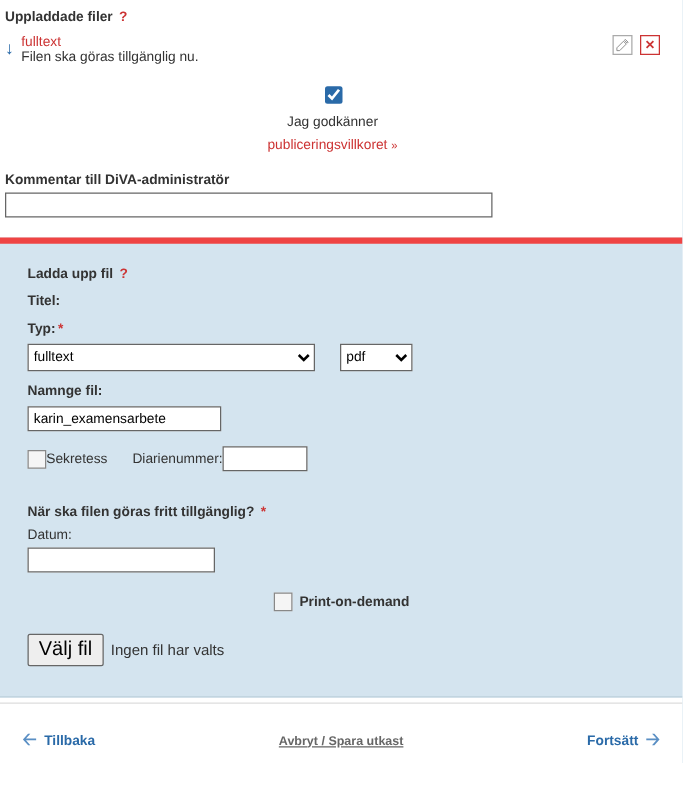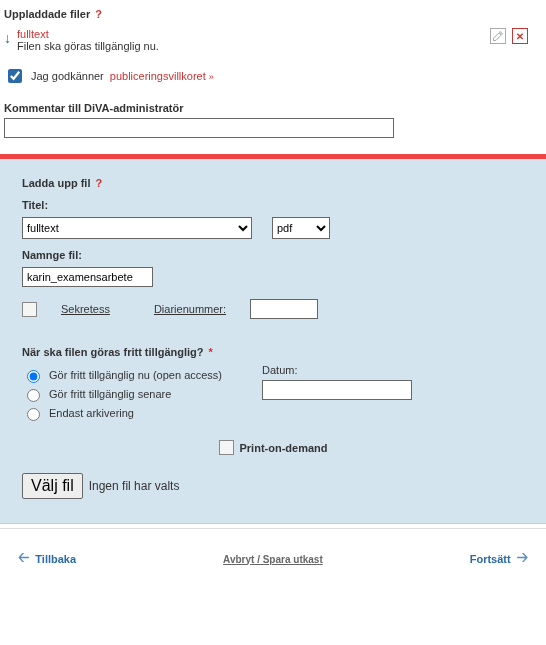--- a/index.html
+++ b/index.html
@@ -64,20 +64,21 @@
     border-color: #c33;
     color: #c33;
     font-weight: bold;
   }
   .icon-btn.edit svg { width: 12px; height: 12px; }
   .accept-row {
     display: flex;
     align-items: center;
     gap: 6px;
     margin-bottom: 16px;
+    flex-direction: column;
   }
   .accept-row input[type=checkbox] {
     width: 14px;
     height: 14px;
     accent-color: #2a6aa8;
   }
   .accept-row .link {
     color: #c33;
     text-decoration: none;
   }
@@ -119,27 +120,26 @@
   .sel-type { width: 230px; }
   .sel-fmt { width: 58px; }
   input[type=text] {
     font-family: inherit;
     font-size: 11px;
     border: 1px solid #666;
     height: 20px;
     padding: 1px 4px;
     background: #fff;
   }
-  .name-input { width: 131px; }
+  .name-input { width: 155px; }
   .sekretess-row {
     display: flex;
     align-items: center;
-    gap: 24px;
+    gap: 0;
     margin-top: 12px;
-    text-decoration: underline;
   }
   .chk {
     width: 15px;
     height: 15px;
     border: 1px solid #888;
     background: #f5f5f5;
     display: inline-block;
   }
   .diary-input {
     width: 68px;
@@ -256,20 +256,23 @@
 </div>
 
 <div class="upload-panel">
   <div class="section-heading">
     <span>Ladda upp fil</span>
     <span class="help-q">?</span>
   </div>
 
   <div class="field-label">Titel:</div>
 
+  <div class="field-label">
+    <span>Typ:</span><span class="required-star">*</span>
+  </div>
   <div class="row-inline">
     <select class="sel-type">
       <option>fulltext</option>
     </select>
     <select class="sel-fmt">
       <option>pdf</option>
     </select>
   </div>
 
   <div class="field-label">Namnge fil:</div>
@@ -280,34 +283,20 @@
     <span>Sekretess</span>
     <span style="margin-left:20px">Diarienummer:</span>
     <input type="text" class="diary-input" value="" style="">
   </div>
 
   <div class="access-group">
     <div class="field-label">
       <span>När ska filen göras fritt tillgänglig?</span><span class="required-star"> *</span>
     </div>
     <div class="access-flex">
-      <div>
-        <div class="radio-row">
-          <input type="radio" name="acc" checked="" style="">
-          <span>Gör fritt tillgänglig nu (open access)</span>
-        </div>
-        <div class="radio-row">
-          <input type="radio" name="acc" style="">
-          <span>Gör fritt tillgänglig senare</span>
-        </div>
-        <div class="radio-row">
-          <input type="radio" name="acc" style="">
-          <span>Endast arkivering</span>
-        </div>
-      </div>
       <div class="date-col">
         <div class="date-label">Datum:</div>
         <input type="text" class="date-input" value="" style="">
       </div>
     </div>
   </div>
 
   <div class="print-row">
     <span class="chk"></span>
     <span>Print-on-demand</span>

